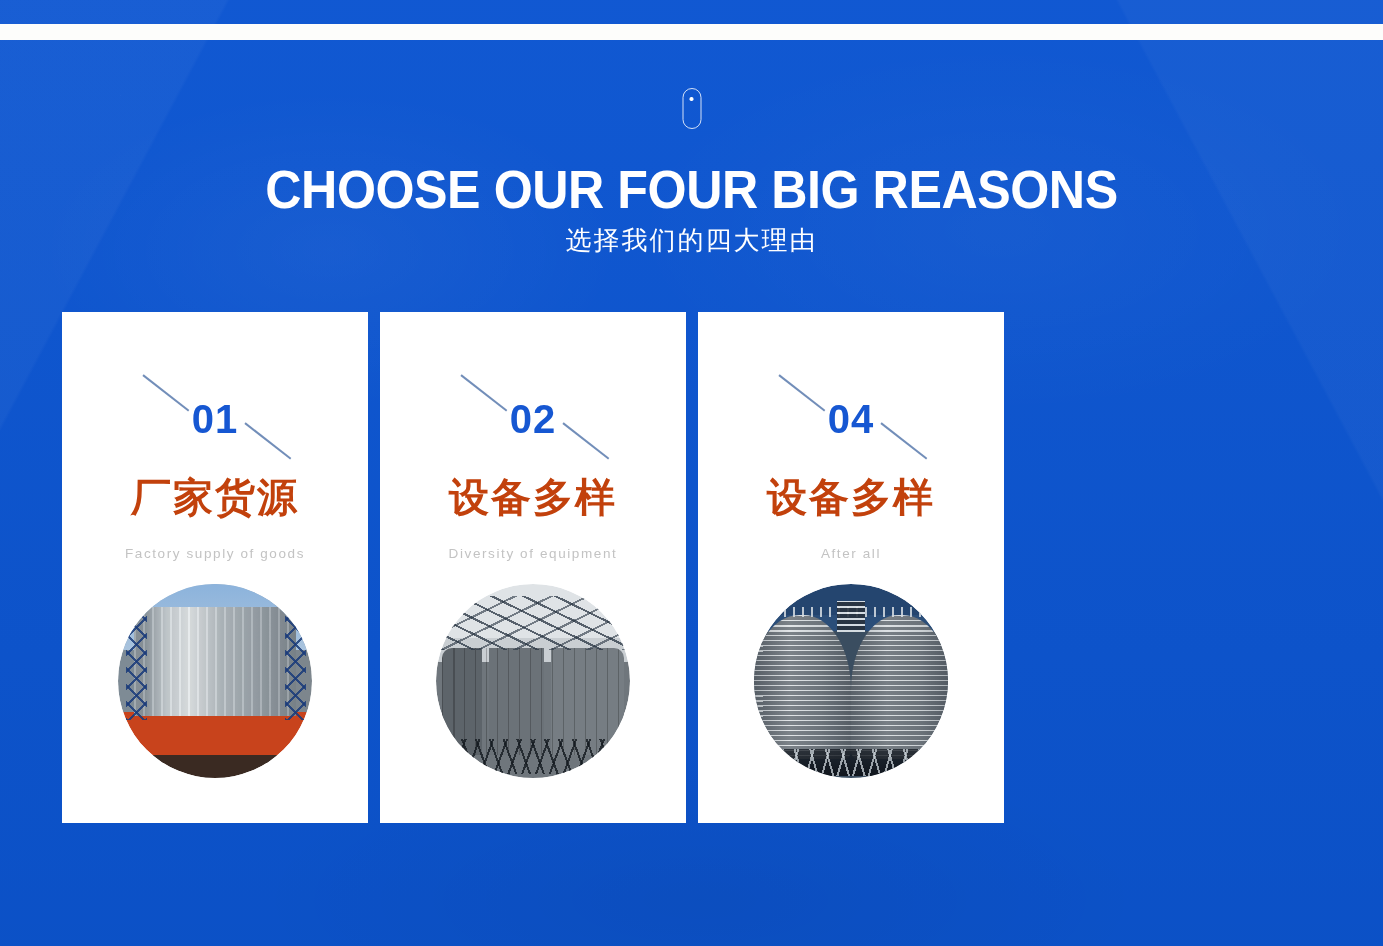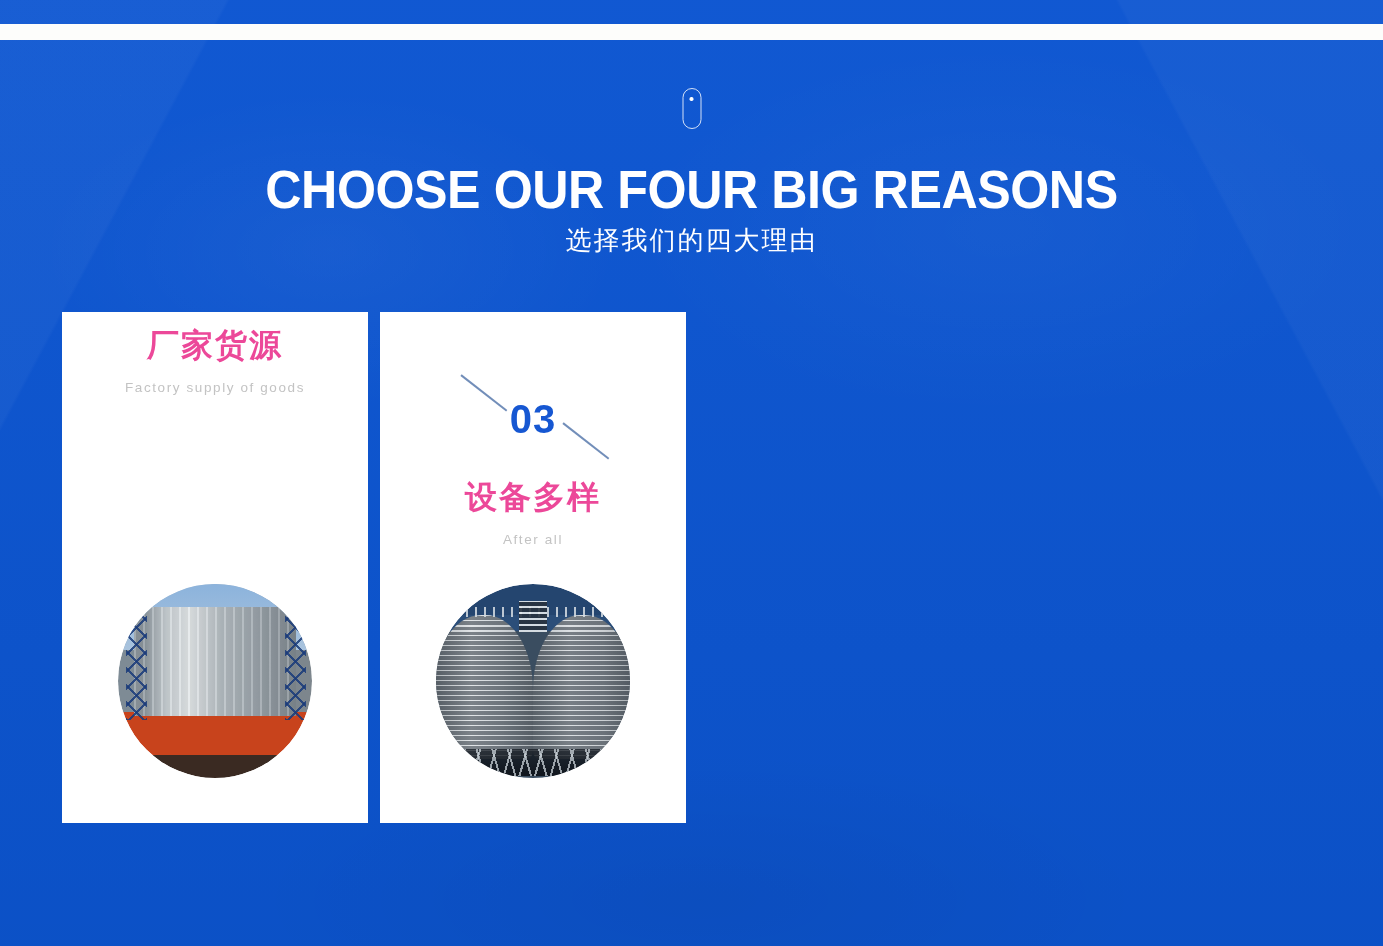--- a/index.html
+++ b/index.html
@@ -181,30 +181,30 @@
   }
   .slash.br {
     left: 50%;
     margin-left: 24px;
     top: 66px;
     transform: rotate(38deg);
   }
 
   .card-title {
     margin-top: 14px;
-    font-size: 32px;
+    font-size: 40px;
     line-height: 38px;
     font-weight: 700;
-    color: #ec4899;
+    color: #c2410c;
     letter-spacing: 2px;
     text-align: center;
   }
 
   .card-sub {
-    margin-top: 14px;
+    margin-top: 28px;
     width: 215px;
     font-size: 13.5px;
     line-height: 19px;
     color: #c3c3c3;
     letter-spacing: 1.6px;
     text-align: center;
     font-weight: 400;
   }
 
   .card-photo {
@@ -408,37 +408,56 @@
     </div>
 
     <div class="headline">CHOOSE OUR FOUR BIG REASONS</div>
 
     <div class="subhead">选择我们的四大理由</div>
   </div>
 
   <div class="cards">
 
     <div class="card">
+      <div class="num-row">
+        <span class="slash tl"></span>
+        <span class="slash br"></span>
+        <span class="card-number">01</span>
+      </div>
       <div class="card-title">厂家货源</div>
       <div class="card-sub">Factory supply of goods</div>
       <div class="card-photo">
         <div class="photo-inner photo-1">
           <span class="frame-l"></span>
           <span class="frame-r"></span>
         </div>
       </div>
     </div>
 
-
-
     <div class="card">
       <div class="num-row">
         <span class="slash tl"></span>
         <span class="slash br"></span>
-        <span class="card-number">03</span>
+        <span class="card-number">02</span>
+      </div>
+      <div class="card-title">设备多样</div>
+      <div class="card-sub">Diversity of equipment</div>
+      <div class="card-photo">
+        <div class="photo-inner photo-2">
+          <span class="legs-2"></span>
+        </div>
+      </div>
+    </div>
+
+
+    <div class="card">
+      <div class="num-row">
+        <span class="slash tl"></span>
+        <span class="slash br"></span>
+        <span class="card-number">04</span>
       </div>
       <div class="card-title">设备多样</div>
       <div class="card-sub">After all</div>
       <div class="card-photo">
         <div class="photo-inner photo-4">
           <span class="rail-4"></span>
           <span class="top-gear-4"></span>
           <span class="legs-4"></span>
         </div>
       </div>

